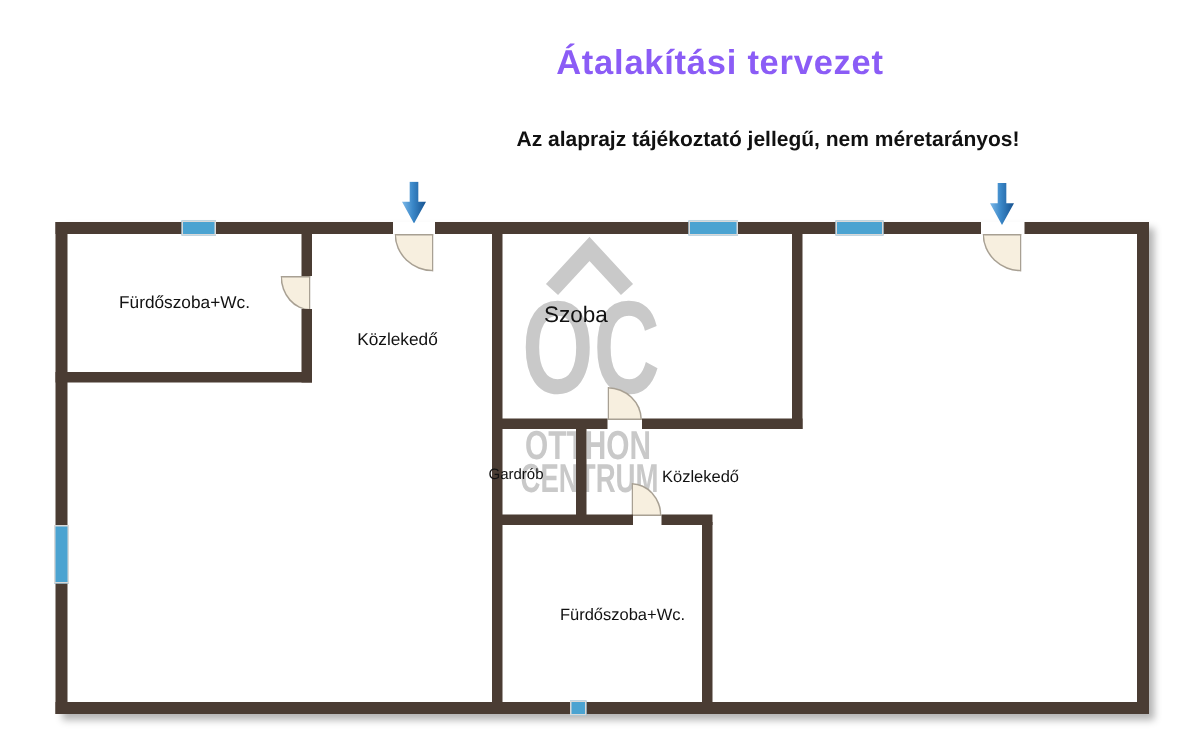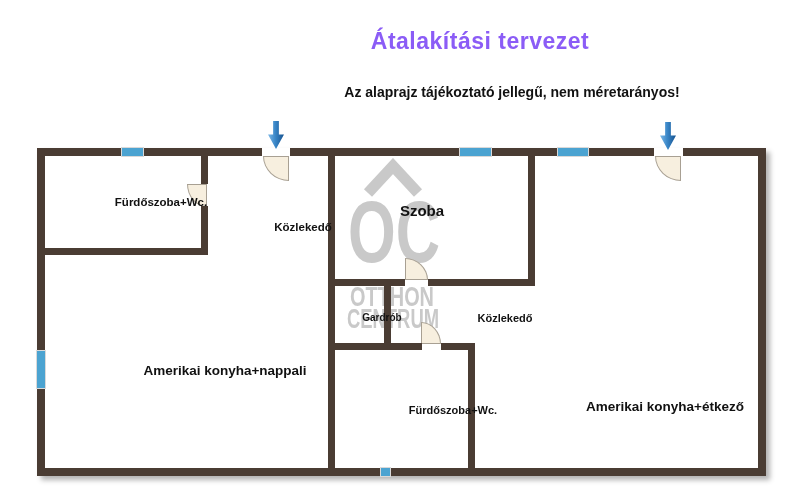--- a/index.html
+++ b/index.html
@@ -31,21 +31,21 @@
   }
   .arrow{
     position:absolute;width:16px;height:28px;z-index:4;
     background:linear-gradient(90deg,#7db9e8 0%,#3a87c8 45%,#16528f 100%);
     clip-path:polygon(32% 0,68% 0,68% 48%,100% 48%,50% 100%,0 48%,32% 48%);
   }
   .watermark{position:absolute;left:335px;top:158px;z-index:1;}
   .wm-text{fill:var(--watermark);font-family:"Liberation Sans","DejaVu Sans",sans-serif;font-weight:bold;}
   .room-label{
     position:absolute;transform:translate(-50%,-50%);z-index:5;
-    font-weight:bold;color:#111;white-space:nowrap;margin-left:38px;
+    font-weight:normal;color:#111;white-space:nowrap;
   }
   .lbl-bath-top{left:123px;top:202px;font-size:11.5px;}
   .lbl-hall-top{left:265px;top:227px;font-size:11.5px;}
   .lbl-szoba{left:384px;top:210px;font-size:15px;}
   .lbl-gardrob{left:344px;top:317px;font-size:10px;}
   .lbl-hall-low{left:467px;top:318px;font-size:11px;}
   .lbl-bath-low{left:415px;top:410px;font-size:11px;}
   .lbl-nappali{left:187px;top:370px;font-size:13.5px;}
   .lbl-etkezo{left:627px;top:406px;font-size:13.5px;}
 </style>
@@ -99,16 +99,14 @@
 
   <div class="arrow" style="left:268px;top:121px;"></div>
   <div class="arrow" style="left:660px;top:122px;"></div>
 
   <div class="room-label lbl-bath-top">Fürdőszoba+Wc.</div>
   <div class="room-label lbl-hall-top">Közlekedő</div>
   <div class="room-label lbl-szoba">Szoba</div>
   <div class="room-label lbl-gardrob">Gardrób</div>
   <div class="room-label lbl-hall-low">Közlekedő</div>
   <div class="room-label lbl-bath-low">Fürdőszoba+Wc.</div>
-  <div class="room-label lbl-nappali">Amerikai konyha+nappali</div>
-  <div class="room-label lbl-etkezo">Amerikai konyha+étkező</div>
 
 </div>
 
 </body></html>

